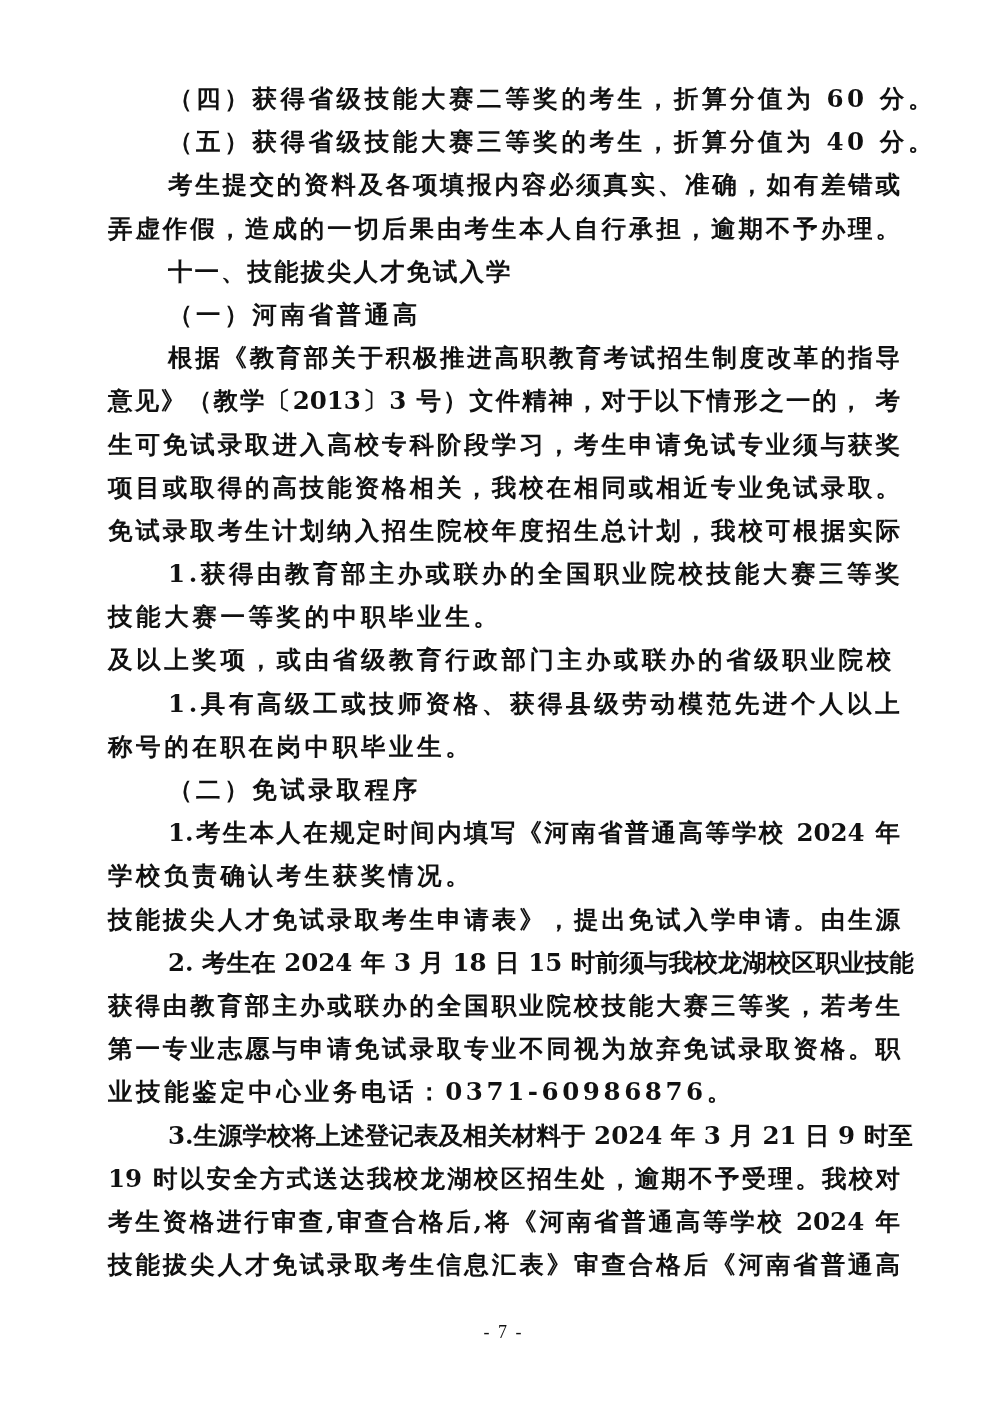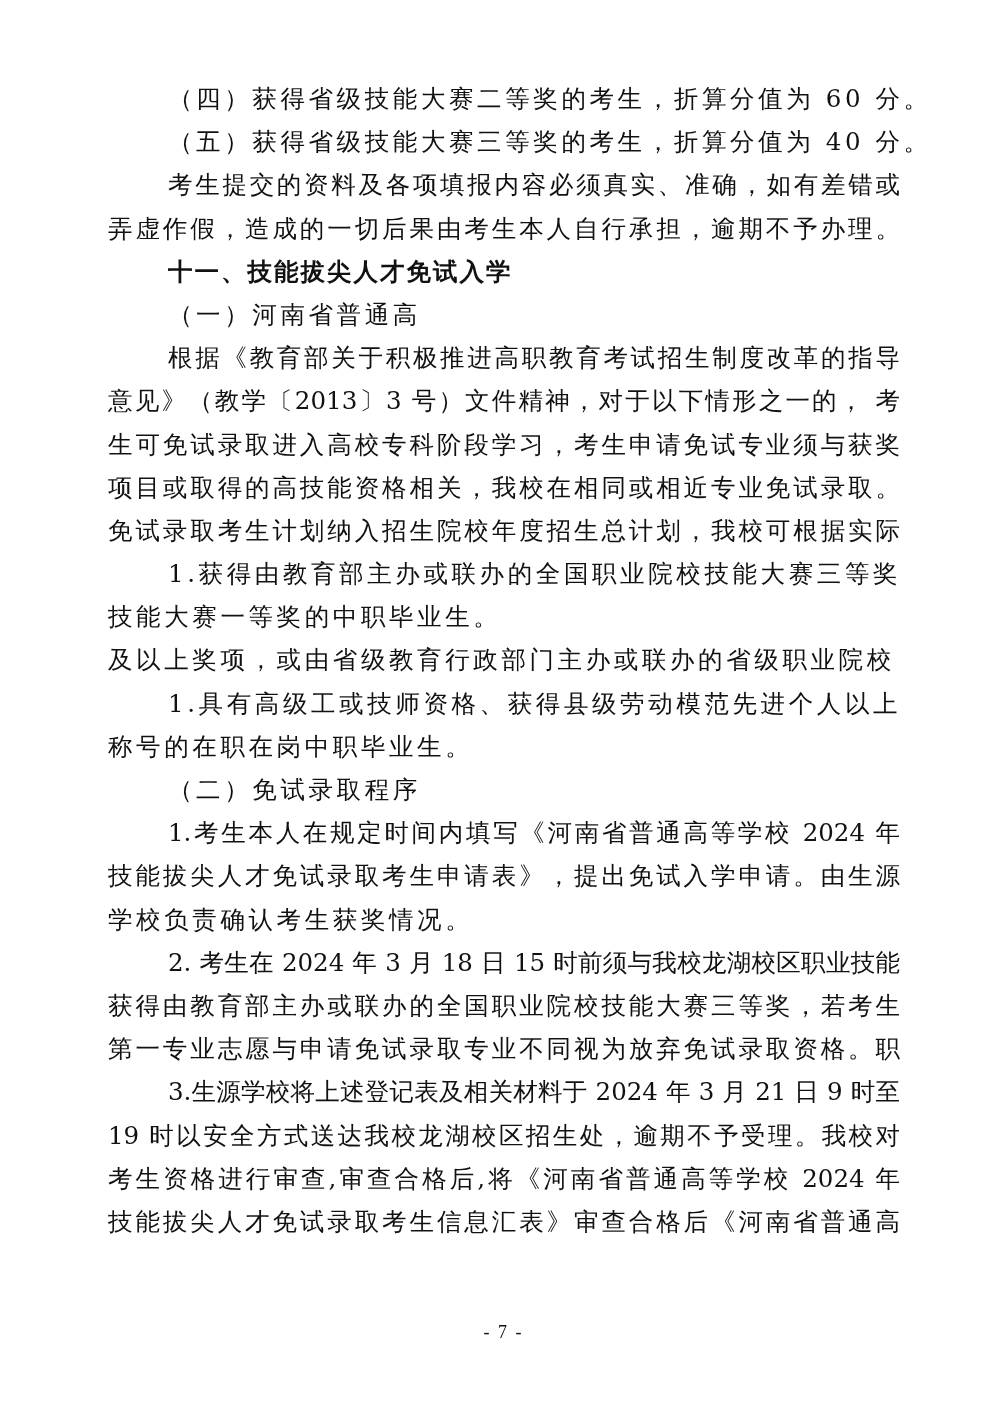--- a/index.html
+++ b/index.html
@@ -1,21 +1,21 @@
 <!DOCTYPE html>
 <html><head>
   <meta charset="utf-8">
   <style>
     html, body { margin: 0; padding: 0; background: #ffffff; }
     body { width: 1007px; height: 1422px; position: relative; overflow: hidden;
       font-family: "DejaVu Serif", "Liberation Serif", serif; color: #111; }
     .page { position: absolute; left: 0; top: 0; width: 1007px; height: 1422px; background: #fff; }
     .content { position: absolute; left: 108px; top: 77px; width: 792px; }
     .line { height: 43.2px; line-height: 43.2px; font-size: 24.5px; white-space: nowrap;
-      letter-spacing: 3.6px; overflow: visible; }
+      letter-spacing: 3.6px; overflow: visible; font-weight: bold; }
     .ind { padding-left: 60px; }
     .justify { text-align: justify; text-align-last: justify; letter-spacing: 0; }
     .heading { font-family: "DejaVu Sans", "Liberation Sans", sans-serif; font-weight: bold; letter-spacing: 2px; }
     .page-num { position: absolute; left: 0; width: 1007px; top: 1322px; text-align: center;
       font-size: 18px; font-family: "Liberation Serif", serif; letter-spacing: 2px; }
   </style>
 </head>
 <body>
 
 <div class="page">
@@ -31,24 +31,25 @@
       <div class="line justify">生可免试录取进入高校专科阶段学习，考生申请免试专业须与获奖</div>
       <div class="line justify">项目或取得的高技能资格相关，我校在相同或相近专业免试录取。</div>
       <div class="line justify">免试录取考生计划纳入招生院校年度招生总计划，我校可根据实际</div>
       <div class="line ind">1.获得由教育部主办或联办的全国职业院校技能大赛三等奖</div>
       <div class="line">技能大赛一等奖的中职毕业生。</div>
       <div class="line">及以上奖项，或由省级教育行政部门主办或联办的省级职业院校</div>
       <div class="line ind">1.具有高级工或技师资格、获得县级劳动模范先进个人以上</div>
       <div class="line">称号的在职在岗中职毕业生。</div>
       <div class="line ind">（二）免试录取程序</div>
       <div class="line ind justify">1.考生本人在规定时间内填写《河南省普通高等学校 2024 年</div>
+      <div class="line">学校负责确认考生获奖情况。</div>
       <div class="line justify">技能拔尖人才免试录取考生申请表》，提出免试入学申请。由生源</div>
-      <div class="line">学校负责确认考生获奖情况。</div>
       <div class="line ind justify">2. 考生在 2024 年 3 月 18 日 15 时前须与我校龙湖校区职业技能</div>
       <div class="line justify">获得由教育部主办或联办的全国职业院校技能大赛三等奖，若考生</div>
       <div class="line justify">第一专业志愿与申请免试录取专业不同视为放弃免试录取资格。职</div>
+      <div class="line">业技能鉴定中心业务电话：0371-60986876。</div>
       <div class="line ind justify">3.生源学校将上述登记表及相关材料于 2024 年 3 月 21 日 9 时至</div>
       <div class="line justify">19 时以安全方式送达我校龙湖校区招生处，逾期不予受理。我校对</div>
       <div class="line justify">考生资格进行审查,审查合格后,将《河南省普通高等学校 2024 年</div>
       <div class="line justify">技能拔尖人才免试录取考生信息汇表》审查合格后《河南省普通高</div>
     </div>
   <div class="page-num">- 7 -</div>
 </div>
 
 </body></html>

